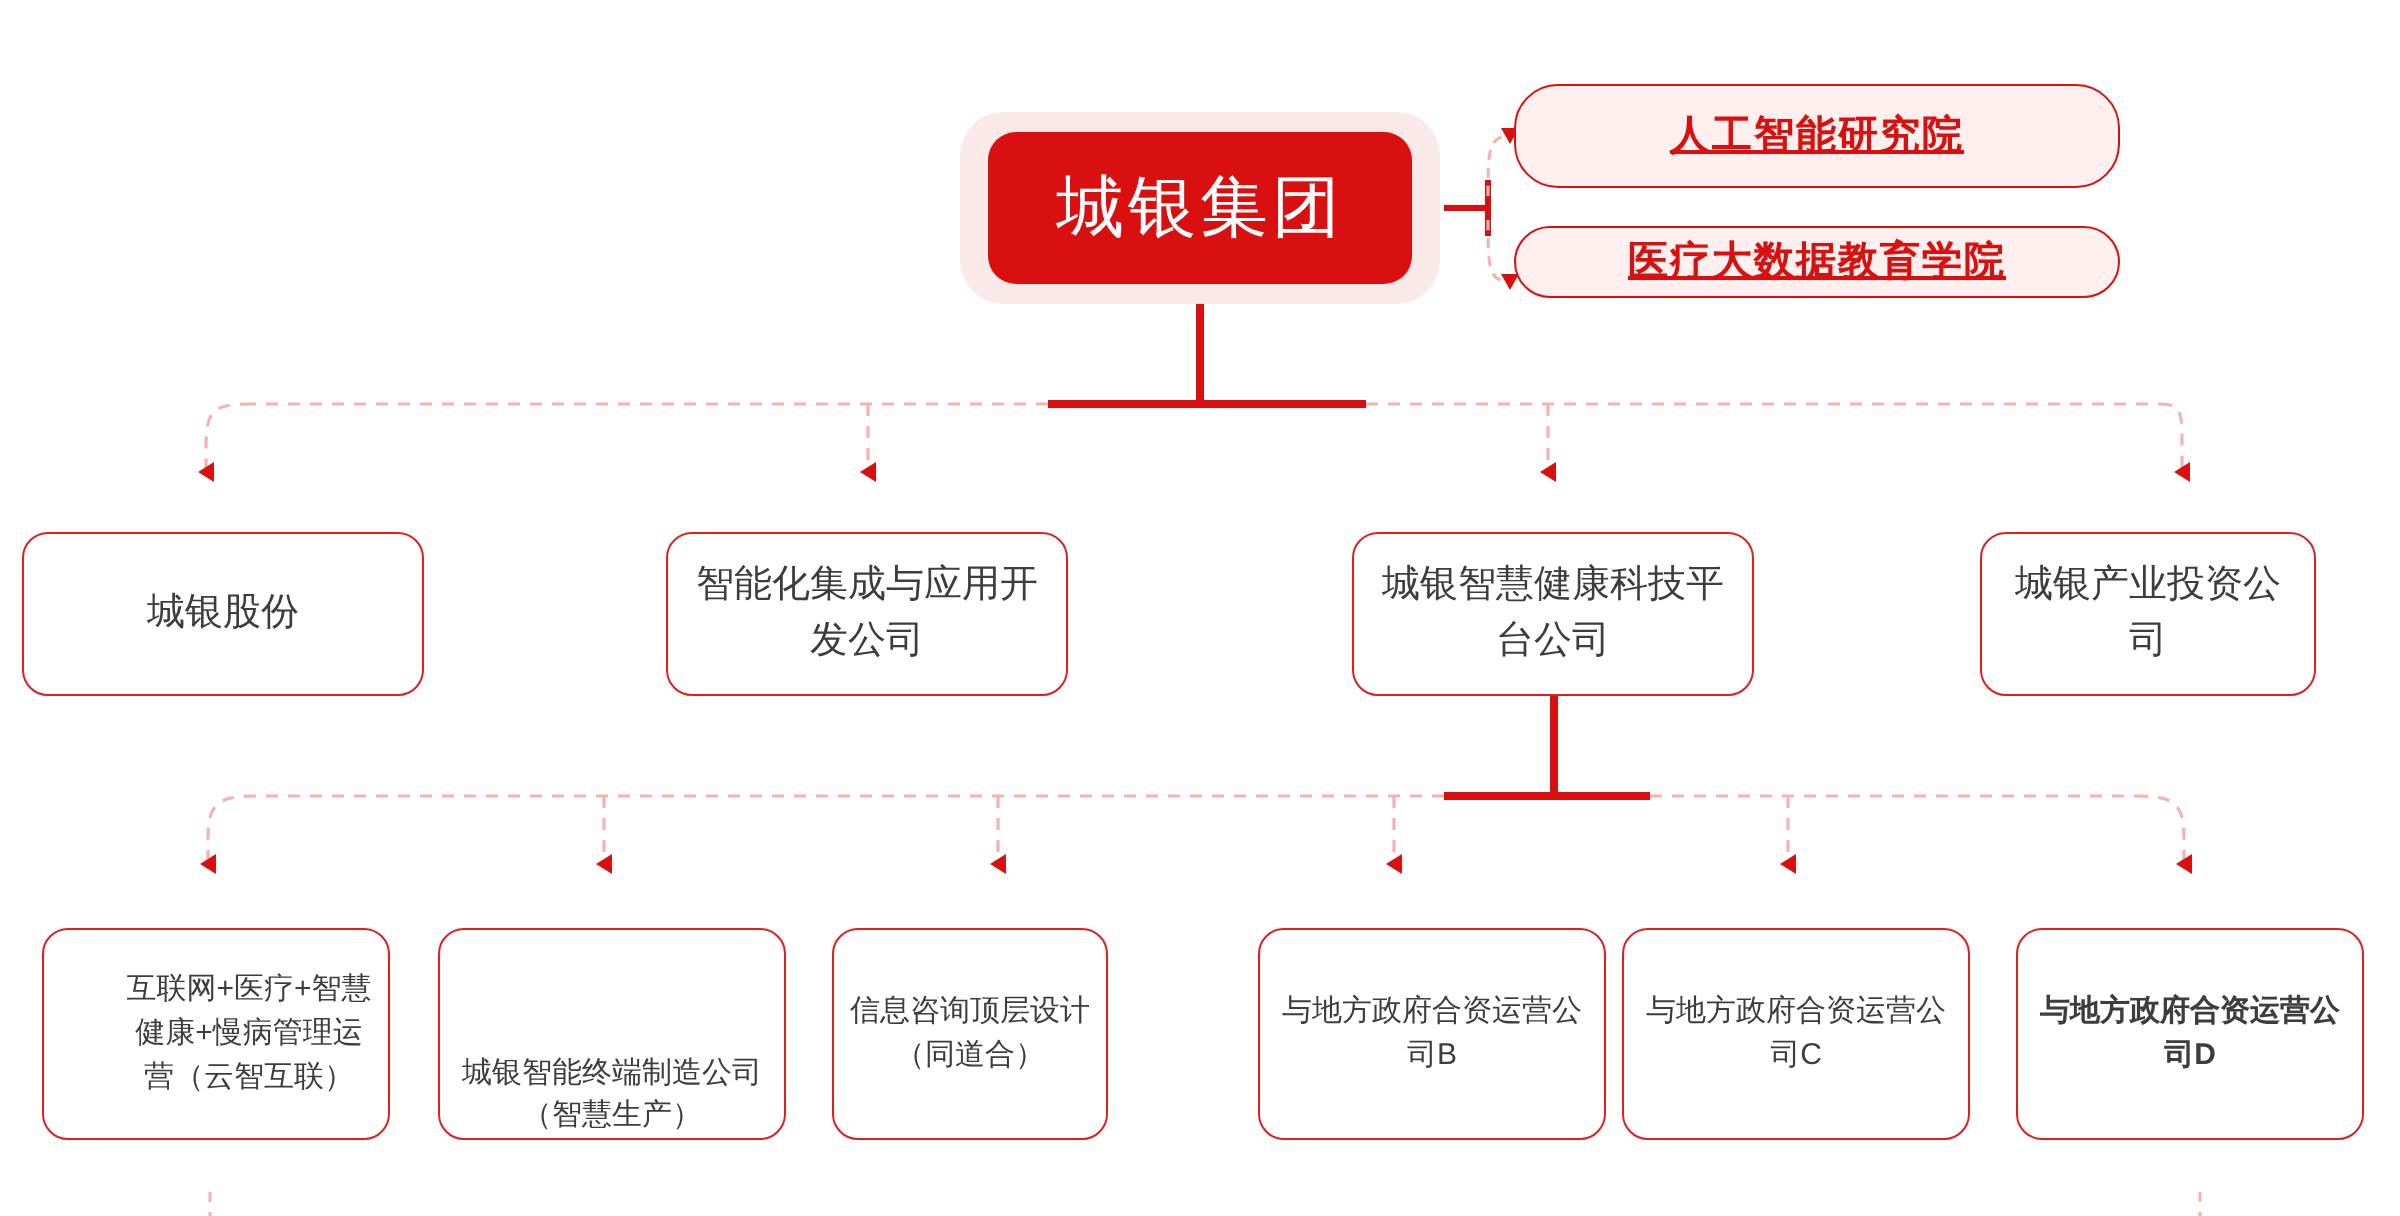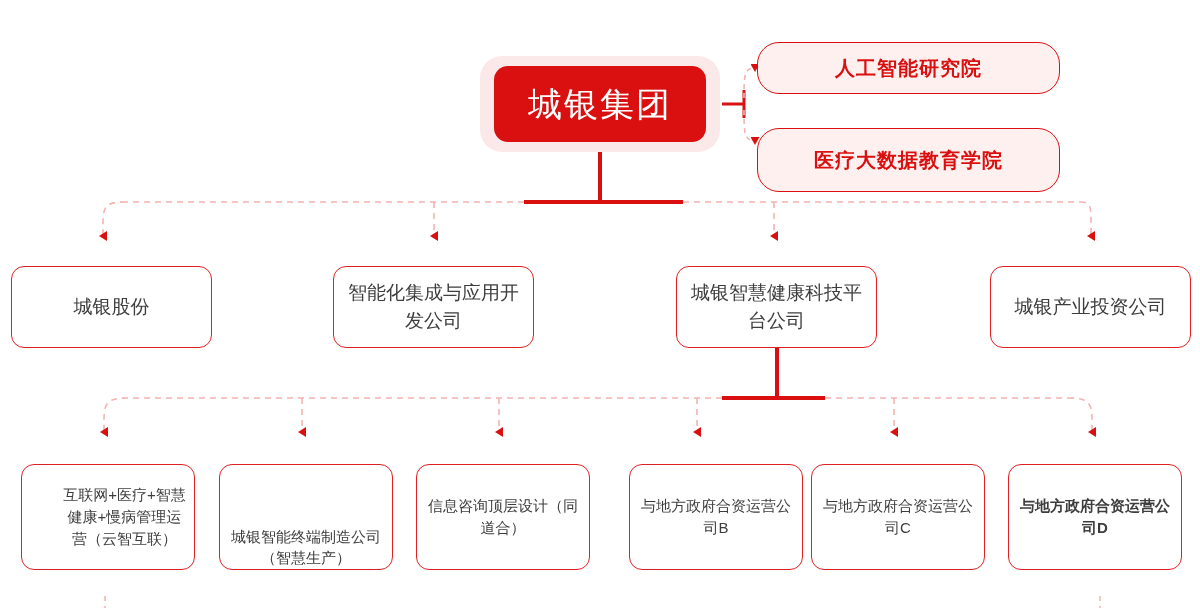--- a/index.html
+++ b/index.html
@@ -66,20 +66,21 @@
     align-items: center;
     justify-content: center;
     box-sizing: border-box;
   }
   .inst-label {
     color: #d9100f;
     font-size: 20px;
     font-weight: bold;
     letter-spacing: 1px;
     line-height: 1.2;
+    text-decoration: underline;
   }
 
   
   .node {
     position: absolute;
     background: #ffffff;
     border: 1.3px solid #e02020;
     border-radius: 13px;
     box-sizing: border-box;
     display: flex;
@@ -151,44 +152,44 @@
   </svg>
 
   <div class="root-frame"></div>
   <div class="root-box">
     <span class="root-label">城银集团</span>
   </div>
 
   <div class="inst-box" style="left:757px; top:42px; width:303px; height:52px;">
     <span class="inst-label">人工智能研究院</span>
   </div>
-  <div class="inst-box" style="left:757px; top:128px; width:303px; height:64px;">
+  <div class="inst-box" style="left:757px; top:113px; width:303px; height:36px;">
     <span class="inst-label">医疗大数据教育学院</span>
   </div>
 
   <div class="node lvl2" style="left:11px; top:266px; width:201px; height:82px;">
     <span class="node-label">城银股份</span>
   </div>
   <div class="node lvl2" style="left:333px; top:266px; width:201px; height:82px;justify-content:center;">
     <span class="node-label">智能化集成与应用开发公司</span>
   </div>
   <div class="node lvl2" style="left:676px; top:266px; width:201px; height:82px;">
     <span class="node-label">城银智慧健康科技平台公司</span>
   </div>
-  <div class="node lvl2" style="left:990px; top:266px; width:201px; height:82px;">
+  <div class="node lvl2" style="left:990px; top:266px; width:168px; height:82px;">
     <span class="node-label">城银产业投资公司</span>
   </div>
 
   <div class="node lvl3" style="left:21px; top:464px; width:174px; height:106px;padding-left:33px;">
     <span class="node-label">互联网+医疗+智慧健康+慢病管理运营（云智互联）</span>
   </div>
   <div class="node lvl3" style="left:219px; top:464px; width:174px; height:106px;align-items:flex-end;">
     <span class="node-label">城银智能终端制造公司（智慧生产）</span>
   </div>
-  <div class="node lvl3" style="left:416px; top:464px; width:174px; height:106px;">
+  <div class="node lvl3" style="left:416px; top:464px; width:138px; height:106px;">
     <span class="node-label">信息咨询顶层设计（同道合）</span>
   </div>
   <div class="node lvl3" style="left:613px; top:464px; width:174px; height:106px;margin-left:16px;">
     <span class="node-label">与地方政府合资运营公司B</span>
   </div>
   <div class="node lvl3" style="left:811px; top:464px; width:174px; height:106px;">
     <span class="node-label">与地方政府合资运营公司C</span>
   </div>
   <div class="node lvl3" style="left:1008px; top:464px; width:174px; height:106px;font-weight:bold;">
     <span class="node-label">与地方政府合资运营公司D</span>

